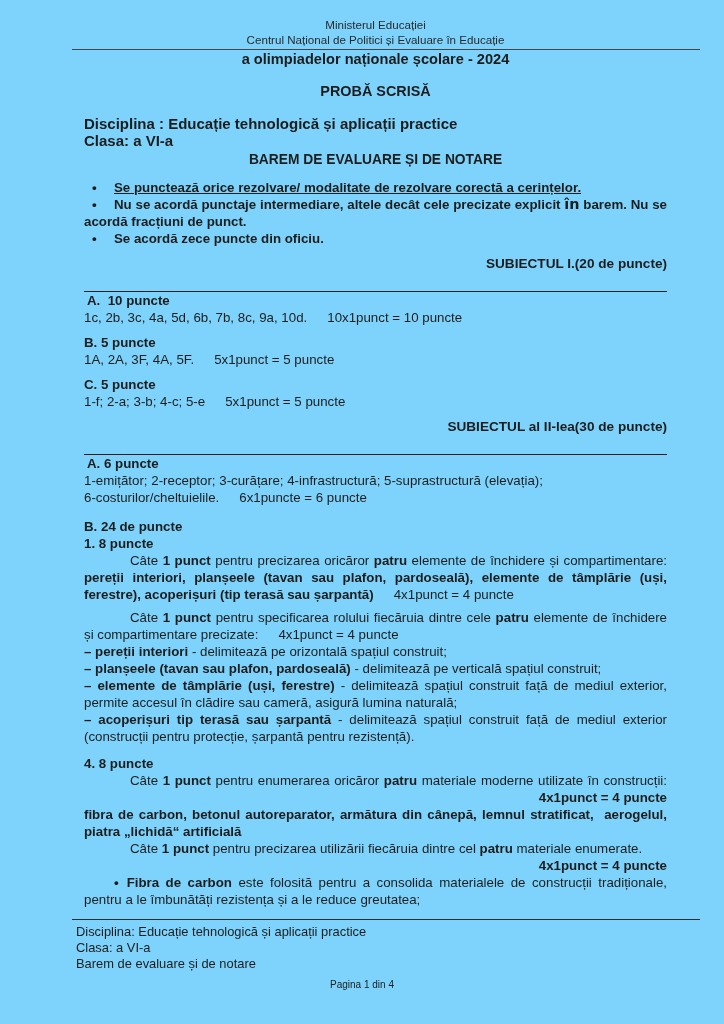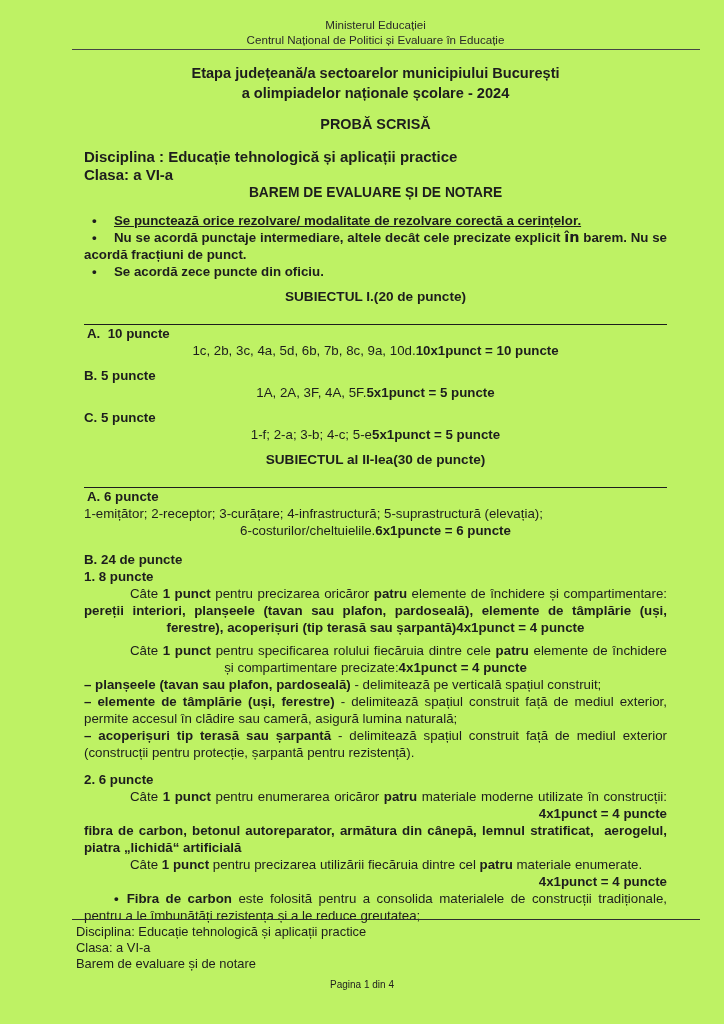--- a/index.html
+++ b/index.html
@@ -1,34 +1,34 @@
 <!DOCTYPE html>
 <html><head>
 <meta charset="utf-8">
 <style>
   html,body{margin:0;padding:0;background:#ffffff;}
   .page{
-    width:724px;height:1024px;background:#bef264;color:#1d1d1d;
+    width:724px;height:1024px;background:#7dd3fc;color:#1d1d1d;
     font-family:"Liberation Sans",sans-serif;font-size:13.3px;line-height:17px;
     box-sizing:border-box;padding:18px 57px 0 84px;position:relative;overflow:hidden;
   }
   .c{text-align:center}
   .b{font-weight:700}
   .u{text-decoration:underline}
   .small{font-size:11.6px;line-height:14.5px;color:#2a2a2a}
   .t1{font-size:14.6px;line-height:19.5px;font-weight:700}
   .t2{font-size:14.4px;line-height:19px;font-weight:700}
   .barem{font-size:13.8px;line-height:19px;font-weight:700}
   .disc{font-size:15px;font-weight:700;line-height:17.5px}
   .hdr-rule{border-top:1.8px solid #454545;margin:2px -33px 0 -12px;height:0}
-  .subj{display:flex;justify-content:center;align-items:baseline;
+  .subj{display:flex;justify-content:flex-end;align-items:baseline;
         border-bottom:1.8px solid #1d1d1d;font-weight:700;font-size:13.6px;
         line-height:18px;padding-bottom:18px}
-  .row{display:flex;justify-content:center;align-items:baseline}
-  .pts{font-weight:700;margin-left:0;white-space:nowrap}
+  .row{display:flex;justify-content:flex-start;align-items:baseline}
+  .pts{font-weight:400;margin-left:20px;white-space:nowrap}
   .right{text-align:right;font-weight:700}
   .jl{text-align:justify;text-align-last:justify}
   .ind{text-indent:46px}
   .ind2{text-indent:30px}
   .marker{display:inline-block;width:30px;padding-left:8px;box-sizing:border-box;text-decoration:none}
   .m2{margin-right:8px}
   .af{font-family:"DejaVu Sans",sans-serif;font-size:14.4px}
   .plA{padding-left:3px}
   .mt6{margin-top:6px}.mt8{margin-top:8px}.mt10{margin-top:10px}
   .mt12{margin-top:12px}.mt14{margin-top:14px}
@@ -39,21 +39,20 @@
 </style>
 </head>
 <body>
 
 <div class="page">
 
   <div class="small c">Ministerul Educației</div>
   <div class="small c">Centrul Național de Politici și Evaluare în Educație</div>
   <div class="hdr-rule"></div>
 
-  <div class="t1 c mt14">Etapa județeană/a sectoarelor municipiului București</div>
   <div class="t1 c">a olimpiadelor naționale școlare - 2024</div>
   <div class="t2 c mt12">PROBĂ SCRISĂ</div>
   <div class="disc mt14">Disciplina : Educație tehnologică și aplicații practice</div>
   <div class="disc">Clasa: a VI-a</div>
   <div class="barem c">BAREM DE EVALUARE ȘI DE NOTARE</div>
 
   <div class="mt10">
     <div class="b"><span class="marker">•</span><span class="u">Se punctează orice rezolvare/ modalitate de rezolvare corectă a cerințelor.</span></div>
     <div class="b jl"><span class="marker">•</span><span><span>Nu se acordă punctaje intermediare, altele decât cele precizate explicit </span><span class="af">în</span><span> barem. Nu se</span></span></div>
     <div class="b">acordă fracțiuni de punct.</div>
@@ -100,27 +99,28 @@
     <span class="b">ferestre), acoperișuri (tip terasă sau șarpantă)</span>
     <span class="pts">4x1punct = 4 puncte</span>
   </div>
 
   <div class="jl ind mt6"><span>Câte </span><span class="b">1 punct</span><span> pentru specificarea rolului fiecăruia dintre cele </span><span class="b">patru</span><span> elemente de închidere</span></div>
   <div class="row">
     <span>și compartimentare precizate:</span>
     <span class="pts">4x1punct = 4 puncte</span>
   </div>
 
+  <div><span class="b">– pereții interiori</span><span> - delimitează pe orizontală spațiul construit;</span></div>
   <div><span class="b">– planșeele (tavan sau plafon, pardoseală)</span><span> - delimitează pe verticală spațiul construit;</span></div>
   <div class="jl"><span class="b">– elemente de tâmplărie (uși, ferestre)</span><span> - delimitează spațiul construit față de mediul exterior,</span></div>
   <div><span>permite accesul în clădire sau cameră, asigură lumina naturală;</span></div>
   <div class="jl"><span class="b">– acoperișuri tip terasă sau șarpantă</span><span> - delimitează spațiul construit față de mediul exterior</span></div>
   <div><span>(construcții pentru protecție, șarpantă pentru rezistență).</span></div>
 
-  <div class="b mt10">2. 6 puncte</div>
+  <div class="b mt10">4. 8 puncte</div>
   <div class="jl ind"><span>Câte </span><span class="b">1 punct</span><span> pentru enumerarea oricăror </span><span class="b">patru</span><span> materiale moderne utilizate în construcții:</span></div>
   <div class="right">4x1punct = 4 puncte</div>
   <div class="b jl">fibra de carbon, betonul autoreparator, armătura din cânepă, lemnul stratificat,&nbsp; aerogelul,</div>
   <div class="b">piatra „lichidă“ artificială</div>
   <div class="ind"><span>Câte </span><span class="b">1 punct</span><span> pentru precizarea utilizării fiecăruia dintre cel </span><span class="b">patru</span><span> materiale enumerate.</span></div>
   <div class="right">4x1punct = 4 puncte</div>
   <div class="jl ind2"><span class="b m2">•</span><span><span class="b">Fibra de carbon</span><span> este folosită pentru a consolida materialele de construcții tradiționale,</span></span></div>
   <div>pentru a le îmbunătăți rezistența și a le reduce greutatea;</div>
 
   <div class="footer">

